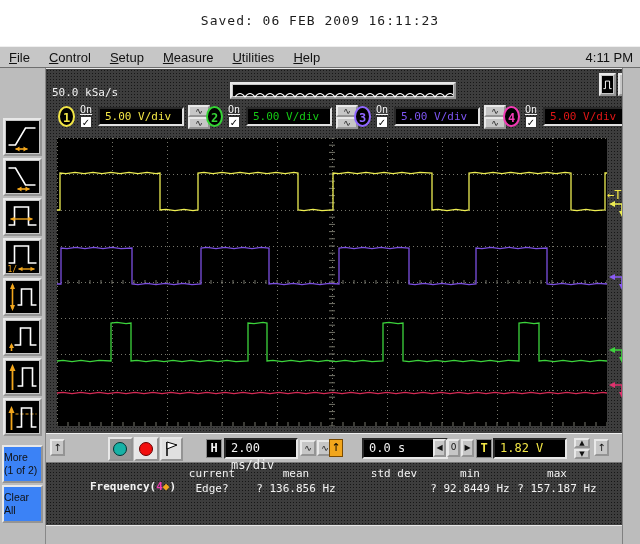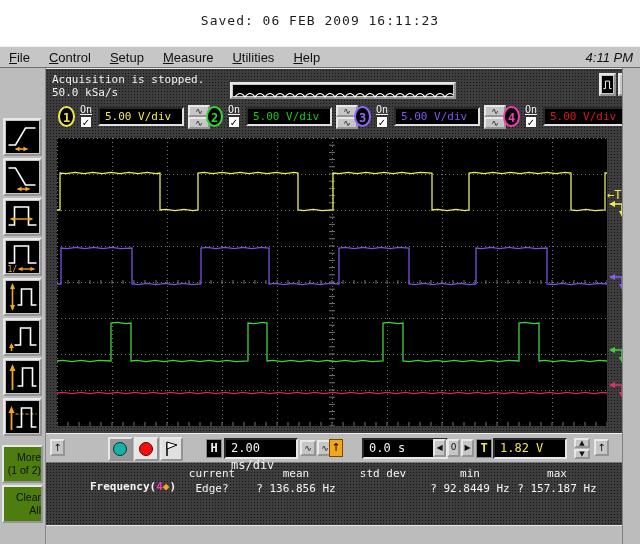--- a/index.html
+++ b/index.html
@@ -9,32 +9,32 @@
   
   .top-strip { position:absolute; left:0; top:0; width:640px; height:46px; background:#ffffff; text-align:center; }
   .top-strip span { display:inline-block; margin-top:13px; font:13px "DejaVu Sans Mono", monospace; color:#1c1c1c; letter-spacing:1px; }
 
   
   .menu-bar { position:absolute; left:0; top:46px; width:640px; height:22px; background:#c6c6c6;
               border-top:1px solid #efefef; border-bottom:1px solid #6f6f6f;
               display:flex; align-items:center; font:13px "Liberation Sans", sans-serif; color:#111; }
   .menu-item { margin-left:19px; cursor:default; }
   .menu-item:first-child { margin-left:9px; }
-  .menu-clock { margin-left:auto; margin-right:7px;font-style:italic; }
+  .menu-clock { margin-left:auto; margin-right:7px; }
 
   
   .scope { position:absolute; left:0; top:68px; width:640px; height:476px; background:#bcbcbc; }
 
   
   .sidebar { position:absolute; left:0; top:0; width:46px; height:476px; background:#bcbcbc; border-right:1px solid #888; }
   .trig-btn { position:absolute; left:3px; width:39px; height:38px; background:#c6c6c6;
               border:2px outset #e8e8e8; padding:1px; }
   .trig-btn .ic { width:100%; height:100%; background:#000; display:block; }
-  .side-txt-btn { position:absolute; left:2px; width:41px; height:38px; background:#4d7c0f; border:2px outset #e8e8e8;
-                  font:10.5px "Liberation Sans", sans-serif; color:#111; text-align:right; padding-top:4px; line-height:13px; }
+  .side-txt-btn { position:absolute; left:2px; width:41px; height:38px; background:#3b82f6; border:2px outset #e8e8e8;
+                  font:10.5px "Liberation Sans", sans-serif; color:#111; text-align:left; padding-top:4px; line-height:13px; }
 
   
   .screen { position:absolute; left:46px; top:0; width:576px; height:457px;
             background-color:#3d3d3d;
             background-image:radial-gradient(#161616 26%, rgba(0,0,0,0) 28%);
             background-size:3px 3px; border-top:1px solid #e8e8e8; }
   .right-bezel { position:absolute; left:622px; top:0; width:18px; height:476px; background:#bcbcbc; border-left:1px solid #808080; }
   .bottom-bezel { position:absolute; left:46px; top:457px; width:576px; height:19px; background:#bcbcbc; border-top:1px solid #e8e8e8; }
 
   .acq-line1 { position:absolute; left:6px; top:4px; font:11px "DejaVu Sans Mono", monospace; color:#f2f2f2; }
@@ -198,21 +198,20 @@
         <span>More</span><br>
         <span>(1 of 2)</span>
       </div>
       <div class="side-txt-btn" style="top:417px">
         <span>Clear</span><br>
         <span>All</span>
       </div>
     </div>
 
     <div class="screen">
-      <div class="acq-line1">Acquisition is stopped.</div>
       <div class="acq-line2">50.0 kSa/s</div>
 
       <div class="slider">
         <div class="in"><svg width="220" height="11" viewBox="0 0 220 11">
               <path id="wave-path" fill="none" stroke="#fff" stroke-width="1.2" d="M2,8 Q7,1 12,8 Q17,1 22,8 Q27,1 32,8 Q37,1 42,8 Q47,1 52,8 Q57,1 62,8 Q67,1 72,8 Q77,1 82,8 Q87,1 92,8 Q97,1 102,8 Q107,1 112,8 Q117,1 122,8 Q127,1 132,8 Q137,1 142,8 Q147,1 152,8 Q157,1 162,8 Q167,1 172,8 Q177,1 182,8 Q187,1 192,8 Q197,1 202,8 Q207,1 212,8 Q217,1 222,8"></path>
             </svg></div>
       </div>
 
       <div class="tr-btn" id="pulse-btn">
         <svg class="in" viewBox="0 0 16 24">
@@ -496,21 +495,21 @@
           <span>Frequency(</span><span style="color:#f23ab4">4</span><span style="color:#f2a61c">◆</span><span>)</span>
         </div>
         <div class="meas-col" style="left:111px">
             <span class="meas-h">current</span>
             <span class="meas-v">Edge?</span>
           </div>
         <div class="meas-col" style="left:195px">
             <span class="meas-h">mean</span>
             <span class="meas-v">? 136.856 Hz</span>
           </div>
-        <div class="meas-col" style="left:282px">
+        <div class="meas-col" style="left:293px">
             <span class="meas-h">std dev</span>
           </div>
         <div class="meas-col" style="left:369px">
             <span class="meas-h">min</span>
             <span class="meas-v">? 92.8449 Hz</span>
           </div>
         <div class="meas-col" style="left:456px">
             <span class="meas-h">max</span>
             <span class="meas-v">? 157.187 Hz</span>
           </div>

